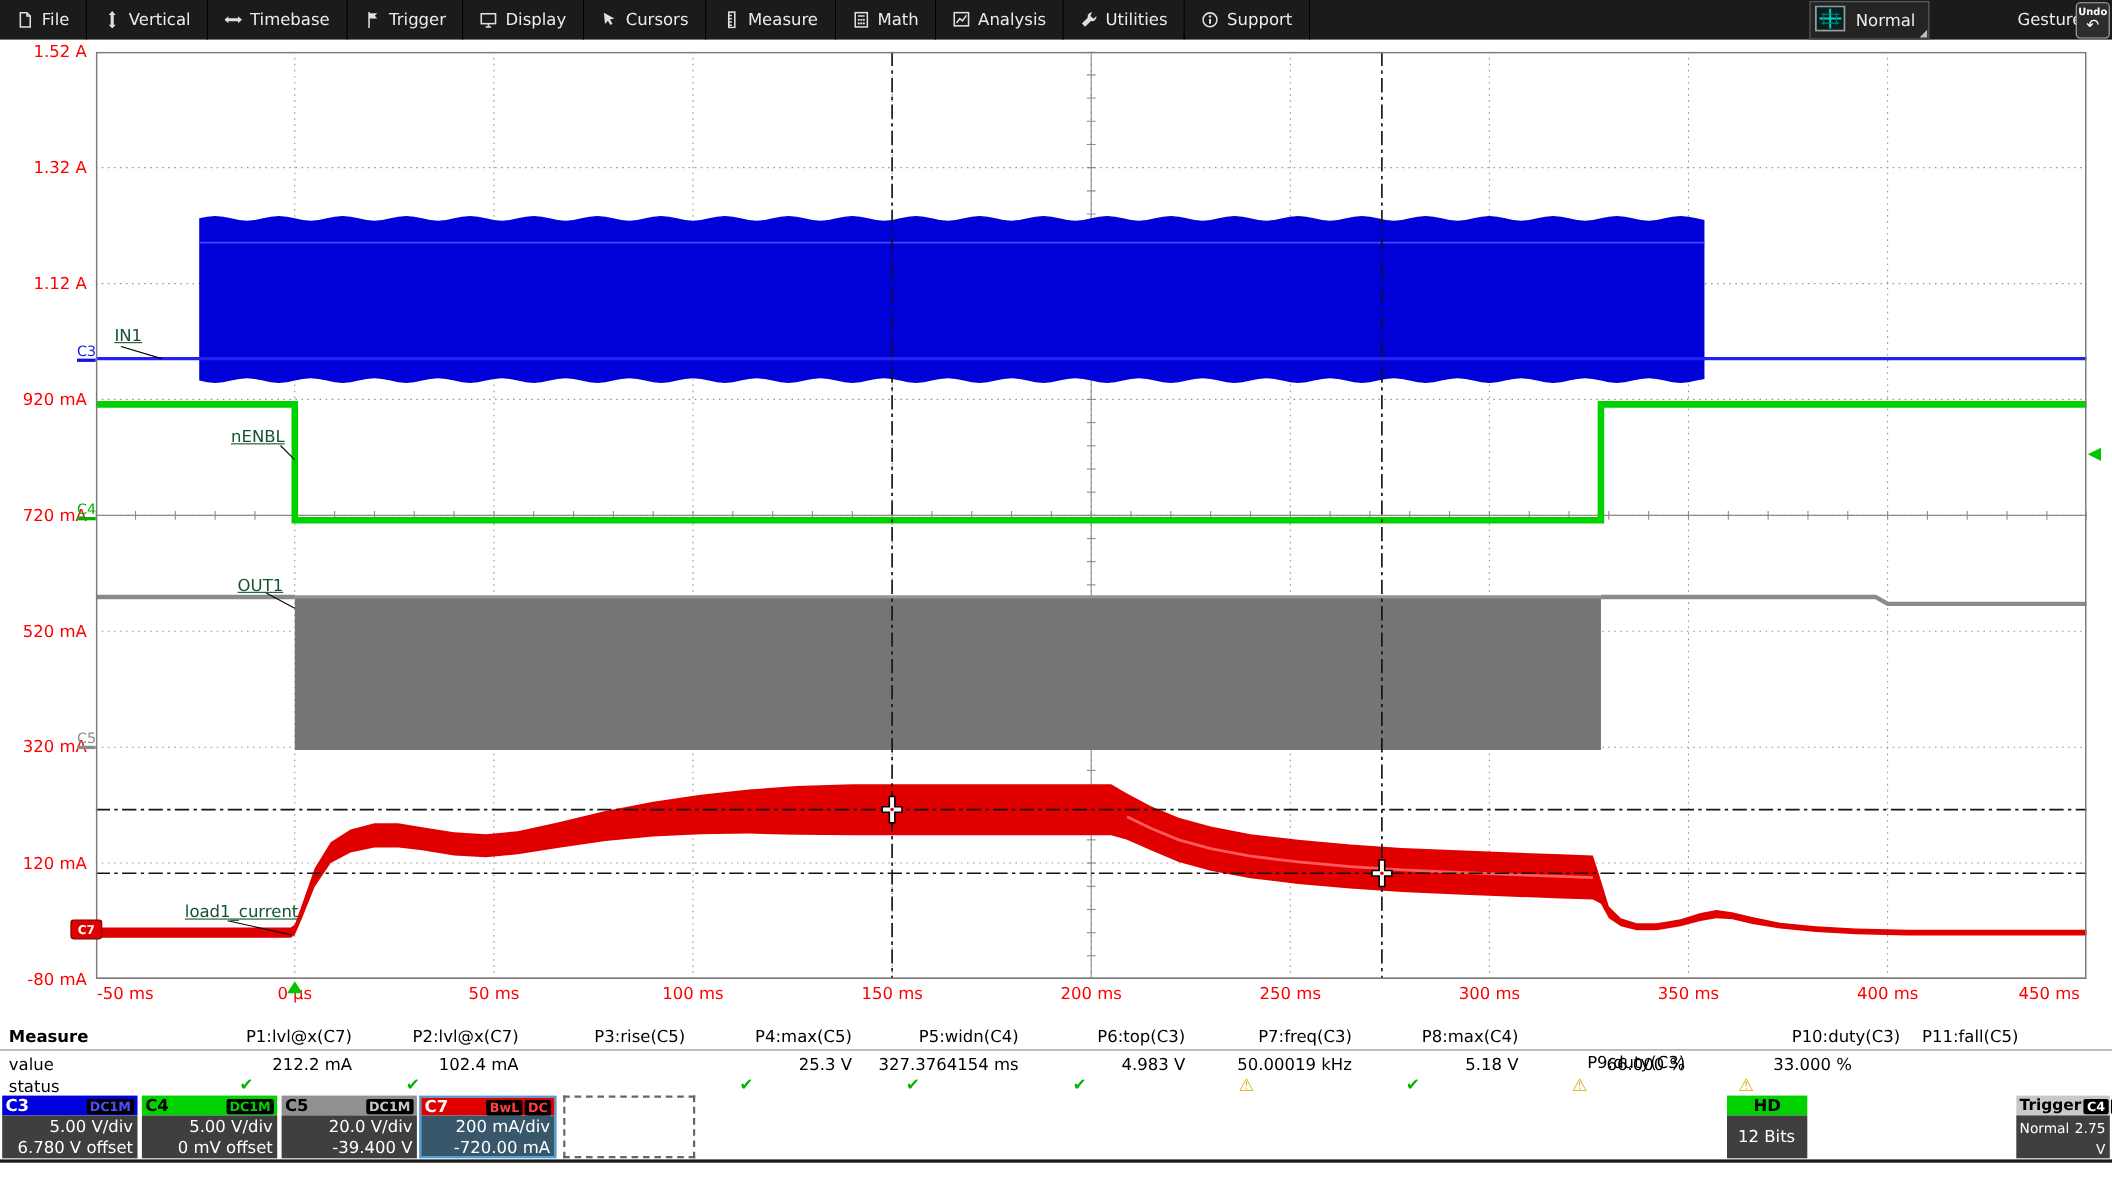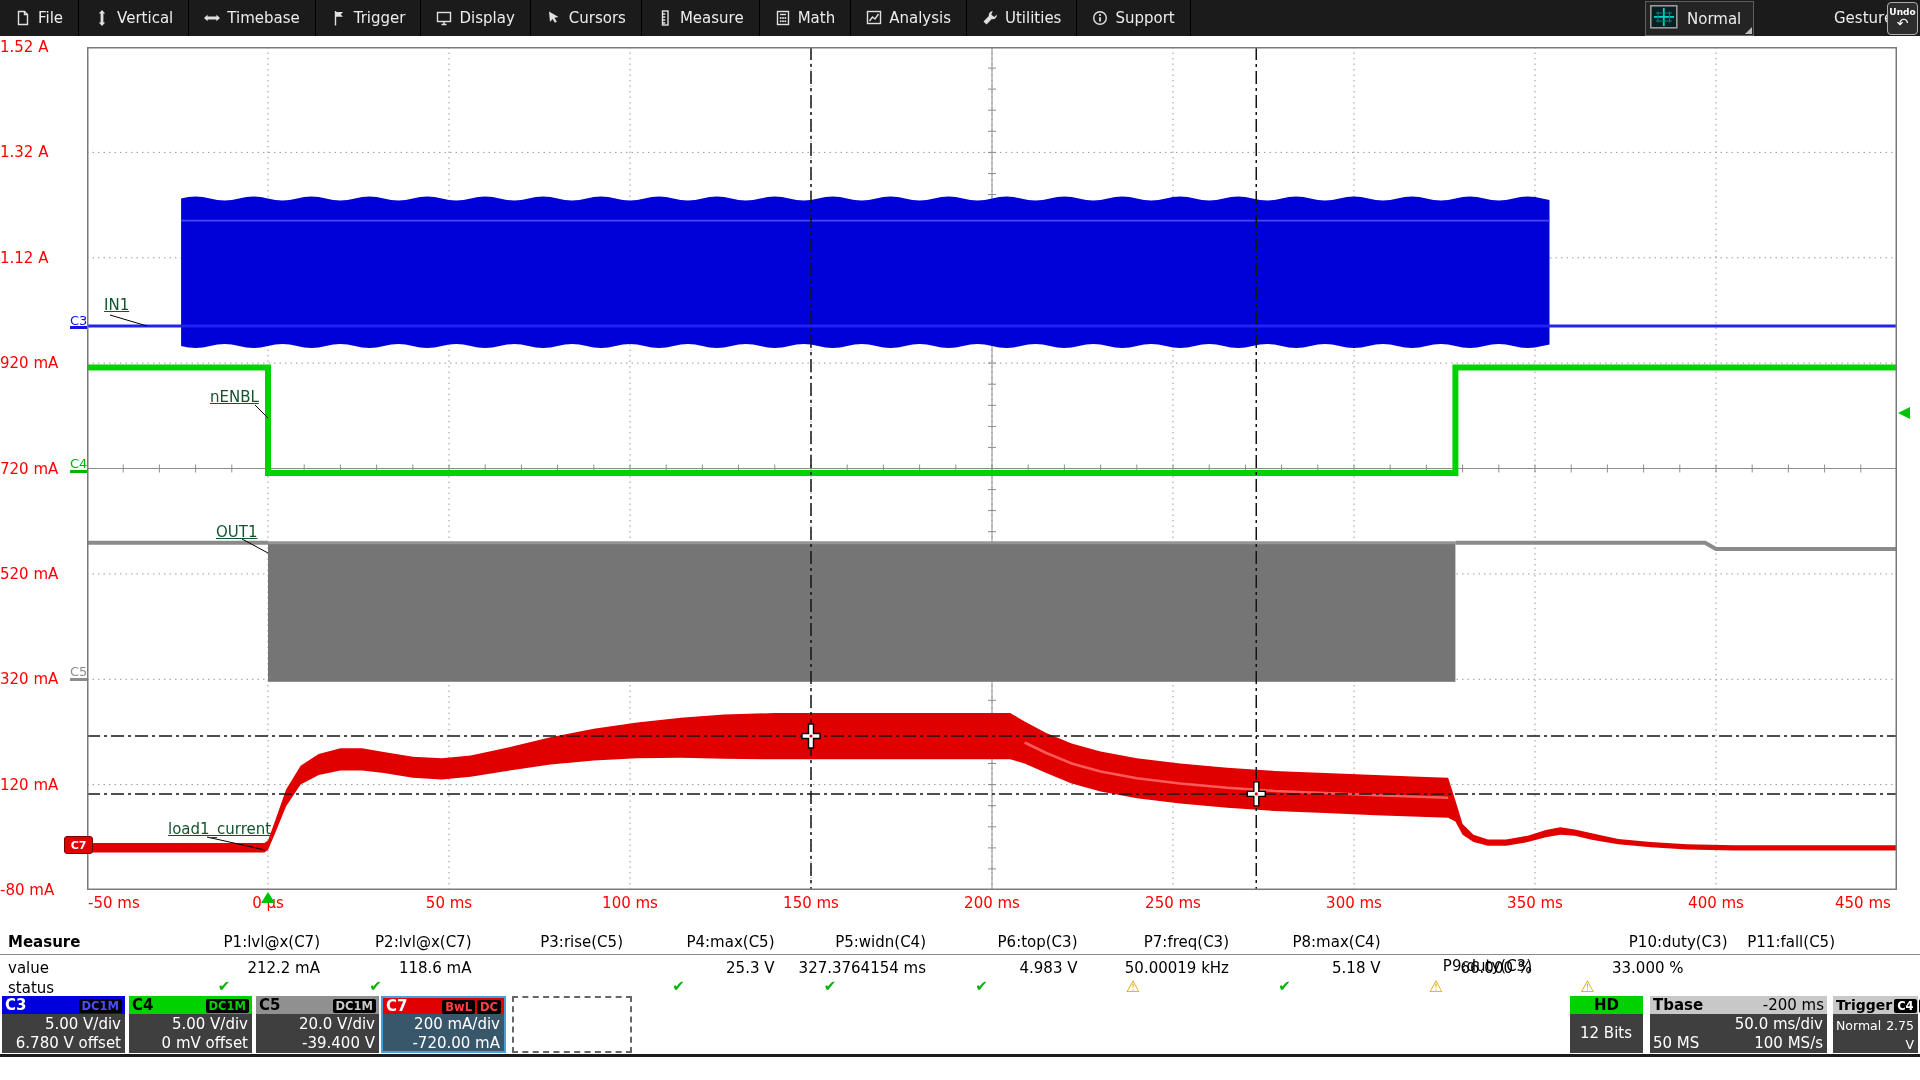--- a/index.html
+++ b/index.html
@@ -16,21 +16,21 @@
   .view-caret{position:absolute;right:1px;bottom:1px;width:0;height:0;
               border-left:7px solid transparent;border-bottom:7px solid #bdbdbd;}
   .gesture{position:absolute;left:1834px;top:0;height:36px;display:flex;align-items:center;
            color:#ececec;font-size:15px;}
   .undo-btn{position:absolute;left:1887px;top:2px;width:29px;height:31px;border:1px solid #aeaeae;
             border-radius:4px;background:#2d2d2d;color:#fff;display:flex;flex-direction:column;
             align-items:center;justify-content:center;line-height:1;}
   .undo-btn .u-lab{font-size:9px;font-weight:bold;}
   .undo-btn .u-arr{font-size:14px;margin-top:-1px;}
   
-  .ylab{position:absolute;left:0;width:79px;text-align:left;color:#ff0000;font-size:15px;}
+  .ylab{position:absolute;left:0;width:79px;text-align:right;color:#ff0000;font-size:15px;}
   .xlab{position:absolute;top:894px;color:#ff0000;font-size:15px;white-space:nowrap;}
   #wave-svg{position:absolute;left:87px;top:47px;}
   .trace-label{position:absolute;color:#14532d;font-size:15px;text-decoration:underline;white-space:nowrap;}
   .ch-marker{position:absolute;font-size:13px;line-height:1;}
   .ch-dash{position:absolute;width:17px;height:3px;}
   .c7-box{position:absolute;left:64px;top:836px;width:27px;height:16px;background:#e00000;
           border:1px solid #7a0000;border-radius:3px;color:#fff;font-size:11px;font-weight:bold;
           display:flex;align-items:center;justify-content:center;}
   .trig-time{position:absolute;left:261px;top:892px;width:0;height:0;
              border-left:7px solid transparent;border-right:7px solid transparent;
@@ -381,21 +381,21 @@
   <div class="measure-wrap">
     <div class="m-rowlab" style="top:2px;font-weight:bold;">Measure</div>
     <div class="m-sep"></div>
     <div class="m-rowlab" style="top:28px;">value</div>
     <div class="m-rowlab" style="top:48px;">status</div>
     <div id="measure-cols">
         <div class="m-col" style="left: 168px; top: 2px; padding-right: 27px;">P1:lvl@x(C7)</div>
         <div class="m-col" style="left: 168px; top: 28px; padding-right: 27px;">212.2 mA</div>
         <div class="m-status" style="left: 148px; top: 46px;"><span class="ok-ic">✔</span></div>
         <div class="m-col" style="left: 319.5px; top: 2px; padding-right: 27px;">P2:lvl@x(C7)</div>
-        <div class="m-col" style="left: 319.5px; top: 28px; padding-right: 27px;">118.6 mA</div>
+        <div class="m-col" style="left: 319.5px; top: 28px; padding-right: 27px;">102.4 mA</div>
         <div class="m-status" style="left: 299.5px; top: 46px;"><span class="ok-ic">✔</span></div>
         <div class="m-col" style="left: 471px; top: 2px; padding-right: 27px;">P3:rise(C5)</div>
         <div class="m-col" style="left: 622.5px; top: 2px; padding-right: 27px;">P4:max(C5)</div>
         <div class="m-col" style="left: 622.5px; top: 28px; padding-right: 27px;">25.3 V</div>
         <div class="m-status" style="left: 602.5px; top: 46px;"><span class="ok-ic">✔</span></div>
         <div class="m-col" style="left: 774px; top: 2px; padding-right: 27px;">P5:widn(C4)</div>
         <div class="m-col" style="left: 774px; top: 28px; padding-right: 27px;">327.3764154 ms</div>
         <div class="m-status" style="left: 754px; top: 46px;"><span class="ok-ic">✔</span></div>
         <div class="m-col" style="left: 925.5px; top: 2px; padding-right: 27px;">P6:top(C3)</div>
         <div class="m-col" style="left: 925.5px; top: 28px; padding-right: 27px;">4.983 V</div>
@@ -463,33 +463,20 @@
 
   <div class="desc" style="left:1570px;width:73px;">
     <div class="hd" id="acq-hd" style="justify-content: center; background: rgb(0, 210, 0);">
       <span>HD</span>
     </div>
     <div class="bd" style="text-align:center;line-height:37px;">
       <span>12 Bits</span>
     </div>
   </div>
 
-  <div class="desc" style="left:1650px;width:177px;">
-    <div class="hd" style="background:#c8c8c8;color:#000;">
-      <span>Tbase</span>
-      <span style="font-weight:normal;">-200 ms</span>
-    </div>
-    <div class="bd">
-      <div>50.0 ms/div</div>
-      <div class="tt-row">
-        <span>50 MS</span>
-        <span>100 MS/s</span>
-      </div>
-    </div>
-  </div>
 
   <div class="desc" style="left:1833px;width:85px;">
     <div class="hd" style="background:#c8c8c8;color:#000;">
       <span style="font-size:14px;">Trigger</span>
       <span id="trig-badges"><span class="badge" style="color:#fff">C4</span><span class="badge" style="color:#fff">DC</span></span>
     </div>
     <div class="bd" style="font-size:12.5px;padding-top:2px;">
       <div class="tt-row">
         <span>Normal</span>
         <span>2.75 V</span>

